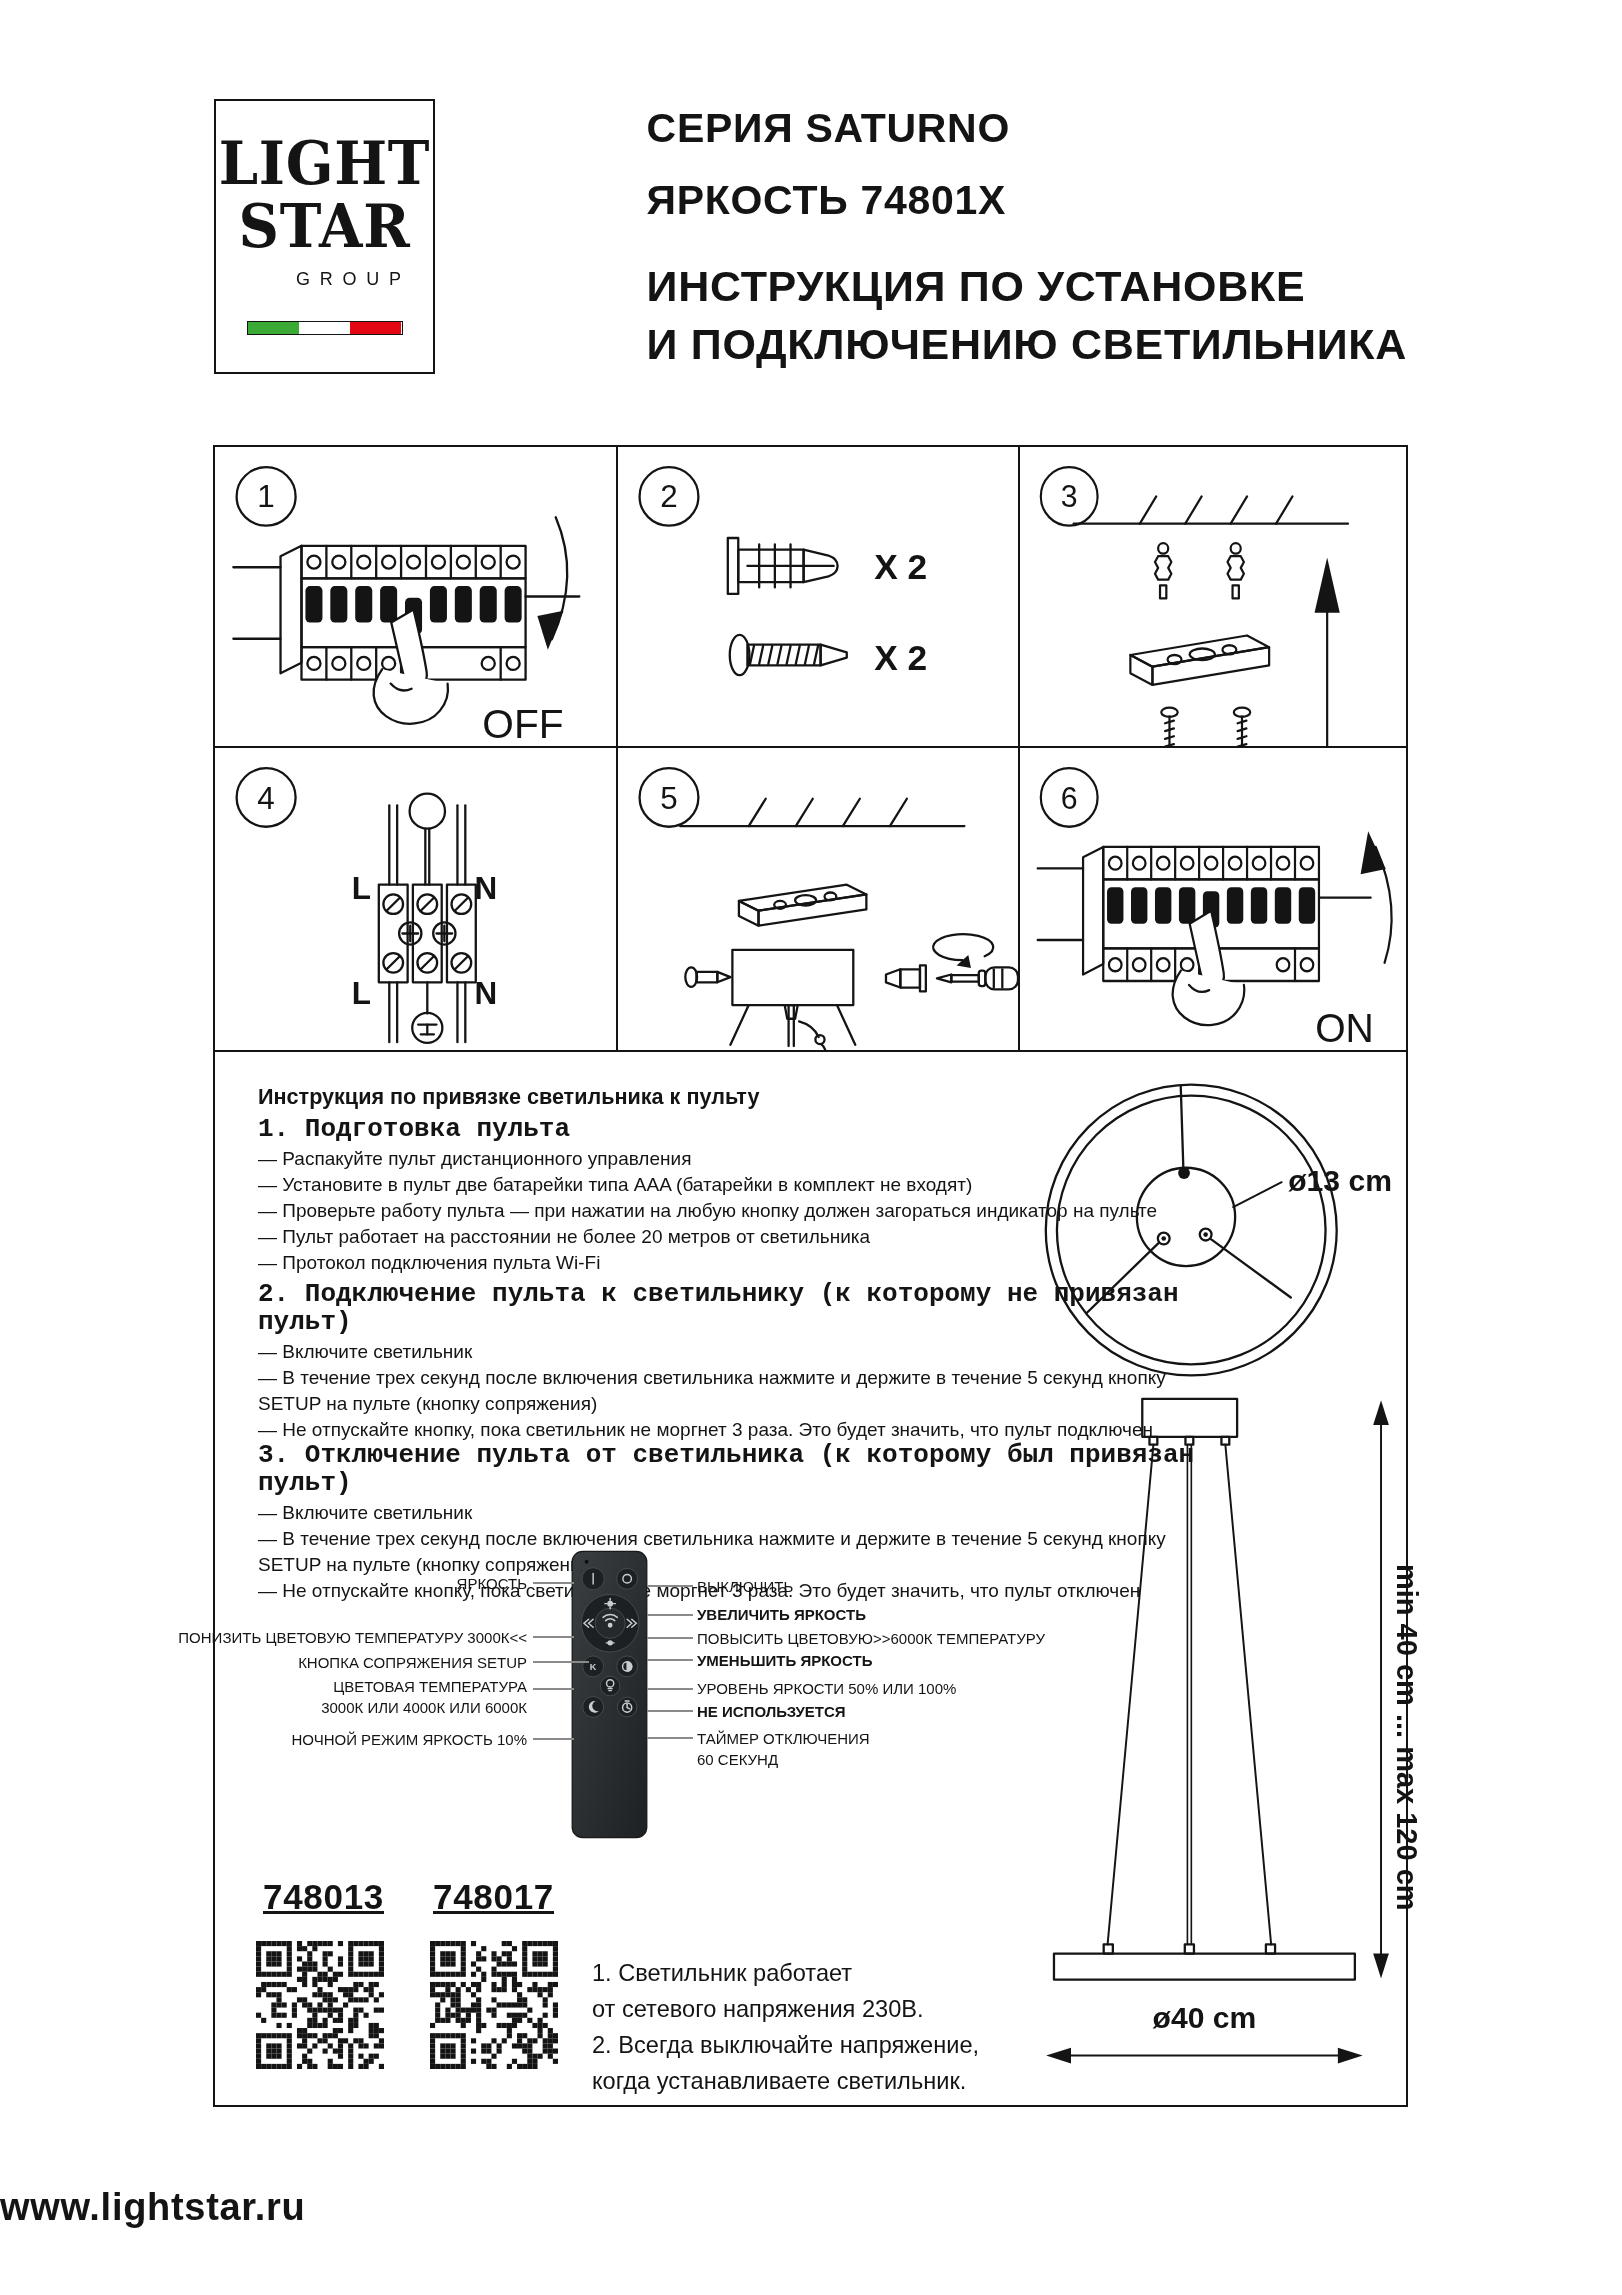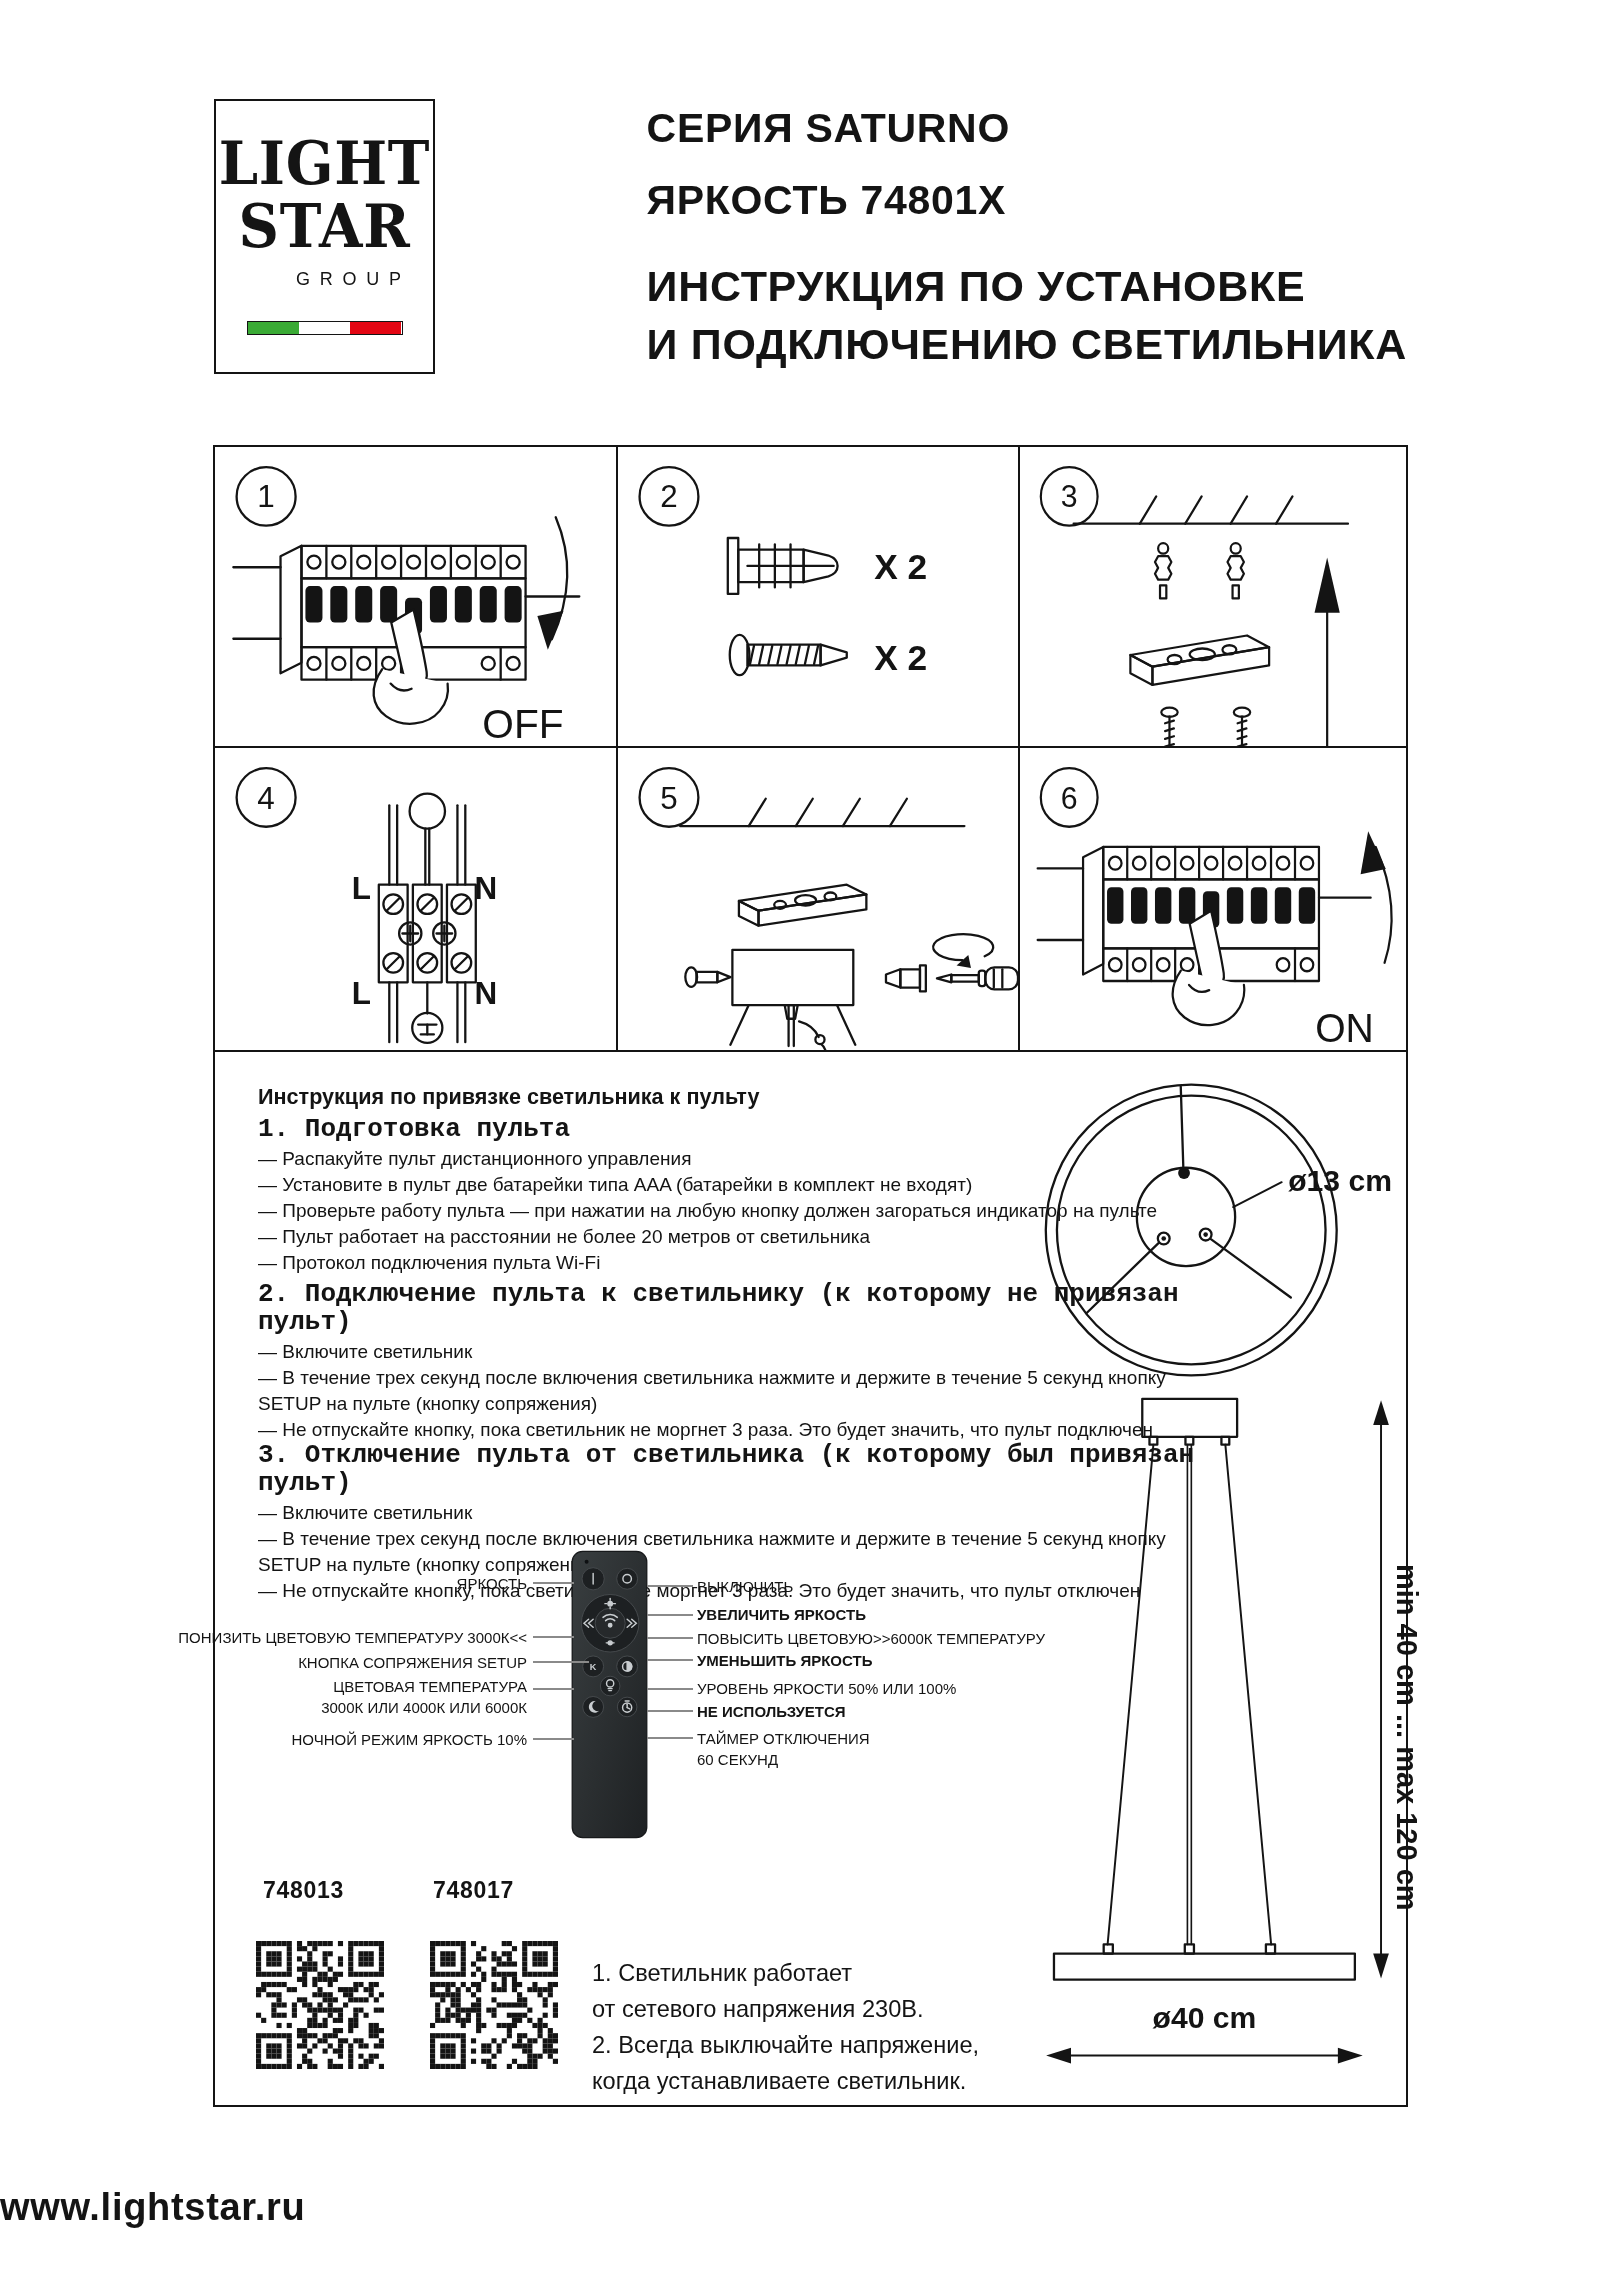--- a/index.html
+++ b/index.html
@@ -47,21 +47,21 @@
   .sec .h{font-size:26px;font-weight:bold;line-height:27.5px;margin-bottom:2.6px;font-family:Liberation Mono, monospace;}
 
   
   .lbl{position:absolute;font-size:15px;line-height:21px;white-space:nowrap;}
   .lbl.wrap{white-space:normal;}
   .lbl.b{font-weight:bold;}
   .lbl.left{text-align:right;}
   .lead{position:absolute;height:2px;background:#8a8a8a;}
 
   
-  .article-num{position:absolute;font-size:23px;font-weight:bold;letter-spacing:0.7px;}
+  .article-num{position:absolute;font-size:35px;font-weight:bold;letter-spacing:0.7px;text-decoration:underline;}
   .note-line{position:absolute;left:592px;font-size:23.6px;line-height:36px;}
   .vdim{position:absolute;left:1390px;top:1564px;height:393px;writing-mode:vertical-rl;
         font-size:29px;font-weight:bold;white-space:nowrap;}
   .footer{position:absolute;left:0;top:2186px;width:1623px;text-align:left;
           font-size:38px;font-weight:bold;letter-spacing:0.7px;}
 </style>
 </head>
 <body>
 
 <div class="page">

